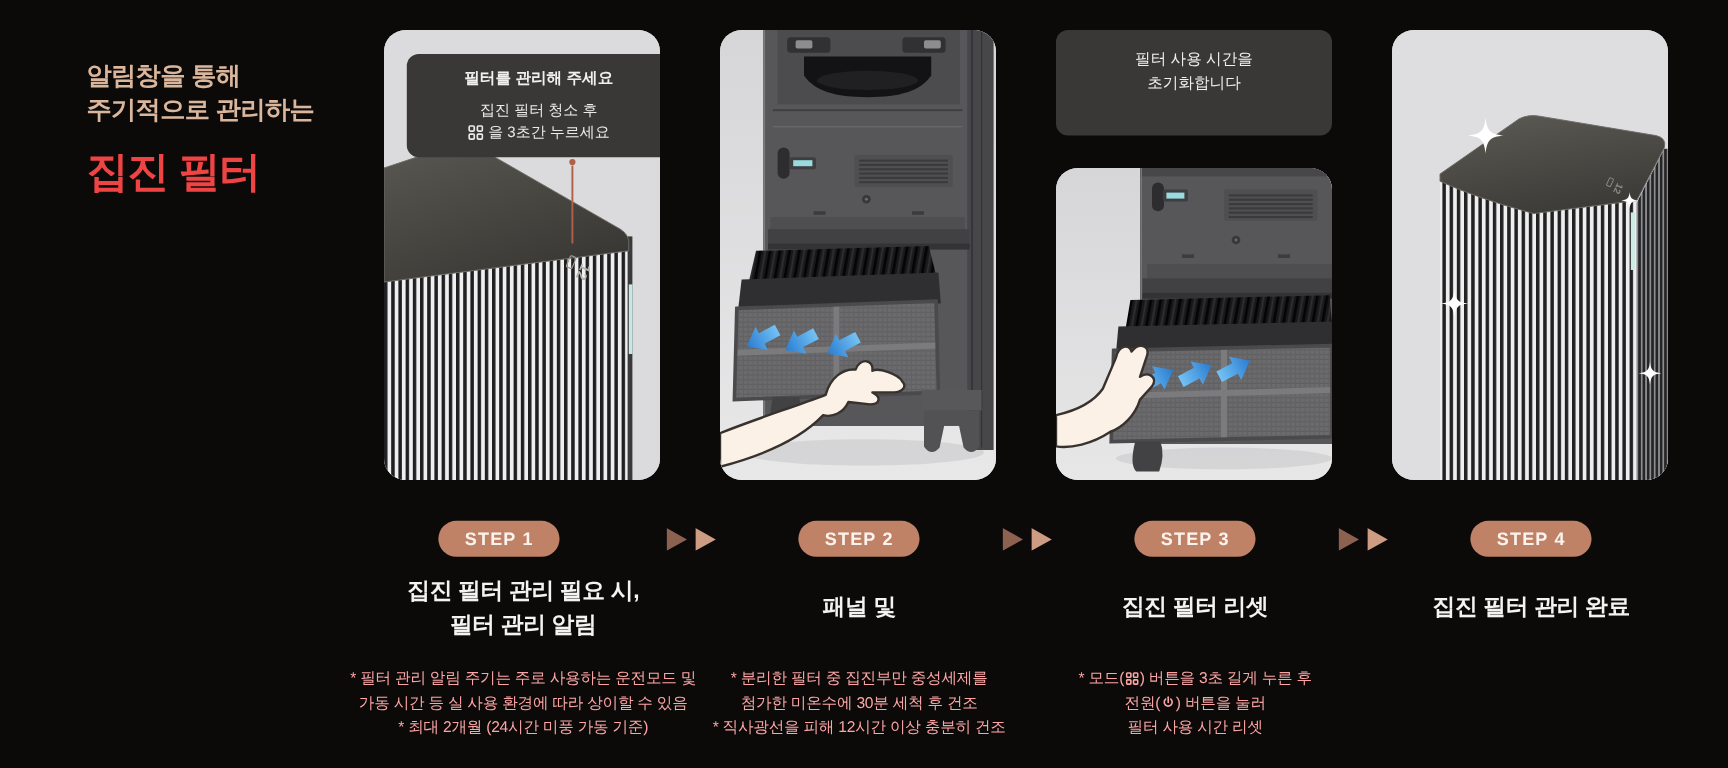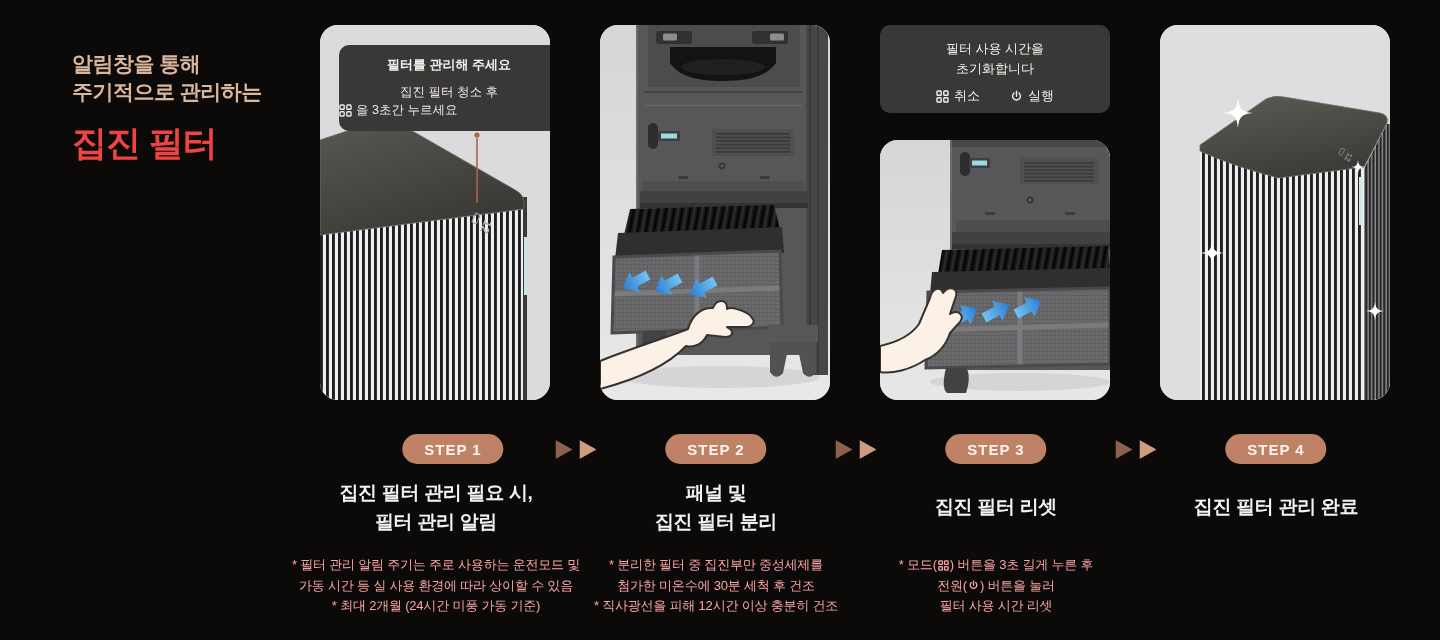--- a/index.html
+++ b/index.html
@@ -22,31 +22,31 @@
   .f2{left:600px}
   .f3{left:880px;top:140px;height:260px}
   .f4{left:1160px;background:#dedee0}
   figure svg{display:block;width:100%;height:100%}
 
   
   .tip{background:#3a3836;color:#f1f0ee;border-radius:10px;text-align:center}
   .tip1{position:absolute;left:19px;top:20px;width:220px;height:86px;padding-top:11px}
   .tip1 .l1{font-size:13px;font-weight:600}
   .tip1 .sub{margin-top:9px;font-size:12.5px;line-height:1.45;color:#eceae8}
-  .tip-row{display:flex;align-items:center;gap:4px}
+  .tip-row{display:flex;align-items:center;justify-content:center;gap:4px}
   .tip3{position:absolute;left:880px;top:25px;width:230px;height:88px;padding-top:14px}
   .tip3 .l{font-size:13px;line-height:1.5;font-weight:400}
   .tip3 .btns{margin-top:9px;display:flex;justify-content:center;gap:30px;font-size:13px;color:#f4f3f1}
   .tip3 .btn{display:flex;align-items:center;gap:5px}
 
   
   .badge{position:absolute;top:434px;height:30px;padding:0 22px;border-radius:15px;
     background:#bf8266;color:#fbf4ee;font-size:15px;font-weight:700;letter-spacing:1px;
     display:flex;align-items:center;transform:translateX(-50%);white-space:nowrap}
-  .b1{left:453px}.b2{left:716px}.b3{left:996px}.b4{left:1276px}
+  .b1{left:416px}.b2{left:716px}.b3{left:996px}.b4{left:1276px}
 
   
   .sep{position:absolute;top:440px;transform:translateX(-50%);display:flex;gap:7px;align-items:center}
   .s1{left:576px}.s2{left:856px}.s3{left:1136px}
 
   
   .step-title{position:absolute;top:476px;width:300px;height:62px;transform:translateX(-50%);
     display:flex;flex-direction:column;justify-content:center;
     text-align:center;color:#f4f3f1;font-size:19px;font-weight:700;line-height:1.55;letter-spacing:-.3px}
   .t1{left:436px}.t2{left:716px}.t3{left:996px}.t4{left:1276px}
@@ -210,44 +210,20 @@
         <use href="#arw2" fill="url(#gb2)" transform="translate(115,256) rotate(152)"></use>
       </g>
 
       <path d="M0,336 C30,324 62,314 88,304 C92,290 102,282 113,283 C117,273 128,274 127,284 C132,281 149,287 152,293 C156,297 152,302 145,302 L127,302 C135,306 133,312 125,312 L107,310 C103,319 94,323 86,321 C68,340 38,354 0,364 Z" fill="#fcf1e6" stroke="#37322d" stroke-width="2" stroke-linejoin="round"></path>
     </svg>
   </figure>
 
   <div class="tip tip3">
     <div class="l">필터 사용 시간을</div>
     <div class="l">초기화합니다</div>
-    <div class="btns">
-      <span class="btn">
-        <span class="ic">
-          <svg width="13" height="13" viewBox="0 0 13 13">
-              <g fill="none" stroke="currentColor" stroke-width="1.4">
-            <rect x="1" y="1" width="4.2" height="4.2" rx="0.8"></rect>
-                <rect x="7.8" y="1" width="4.2" height="4.2" rx="0.8"></rect>
-            <rect x="1" y="7.8" width="4.2" height="4.2" rx="0.8"></rect>
-                <rect x="7.8" y="7.8" width="4.2" height="4.2" rx="0.8"></rect>
-              </g>
-            </svg>
-        </span>
-        <span>취소</span>
-      </span>
-      <span class="btn">
-        <span class="ic">
-          <svg width="13" height="13" viewBox="0 0 14 14" fill="none" stroke="currentColor" stroke-width="1.5" stroke-linecap="round">
-            <path d="M7,1.2 V6.8"></path>
-              <path d="M4.3,3.3 A4.2,4.2 0 1 0 9.7,3.3"></path>
-            </svg>
-        </span>
-        <span>실행</span>
-      </span>
-    </div>
   </div>
 
   <figure class="f3">
     <svg viewBox="0 0 230 260">
       <defs>
         <linearGradient id="bg3" x1="0" y1="0" x2="0" y2="1">
           <stop offset="0" stop-color="#d6d6d8"></stop>
             <stop offset="1" stop-color="#e7e7e8"></stop>
         </linearGradient>
         <linearGradient id="gb3" x1="0" y1="0" x2="1" y2="0">
@@ -386,21 +362,20 @@
         <polygon points="0,0 17,9.5 0,19" fill="#ce9c82"></polygon>
       </svg>
   </div>
 
   <div class="step-title t1">
     <div>집진 필터 관리 필요 시,</div>
     <div>필터 관리 알림</div>
   </div>
   <div class="step-title t2">
     <div>패널 및</div>
-    <div>집진 필터 분리</div>
   </div>
   <div class="step-title t3">
     <div>집진 필터 리셋</div>
   </div>
   <div class="step-title t4">
     <div>집진 필터 관리 완료</div>
   </div>
 
   <div class="step-notes n1">
     <div>* 필터 관리 알림 주기는 주로 사용하는 운전모드 및</div>

